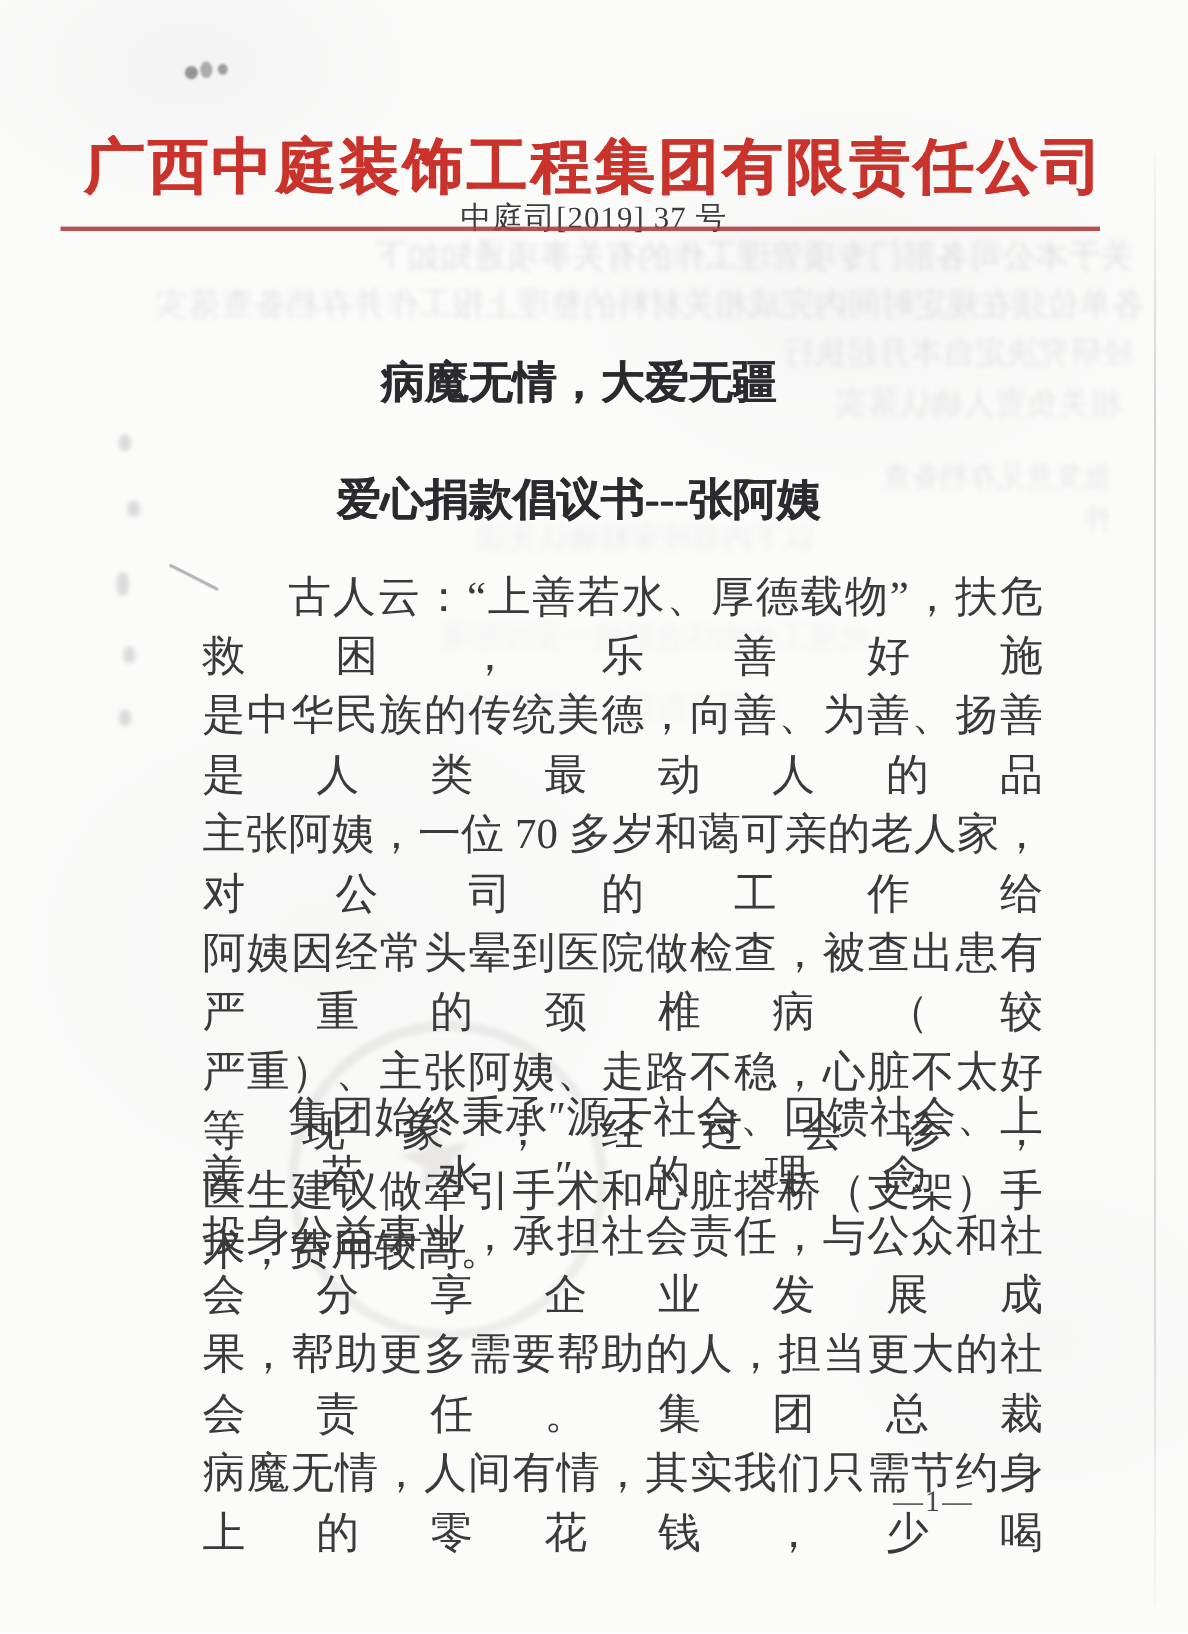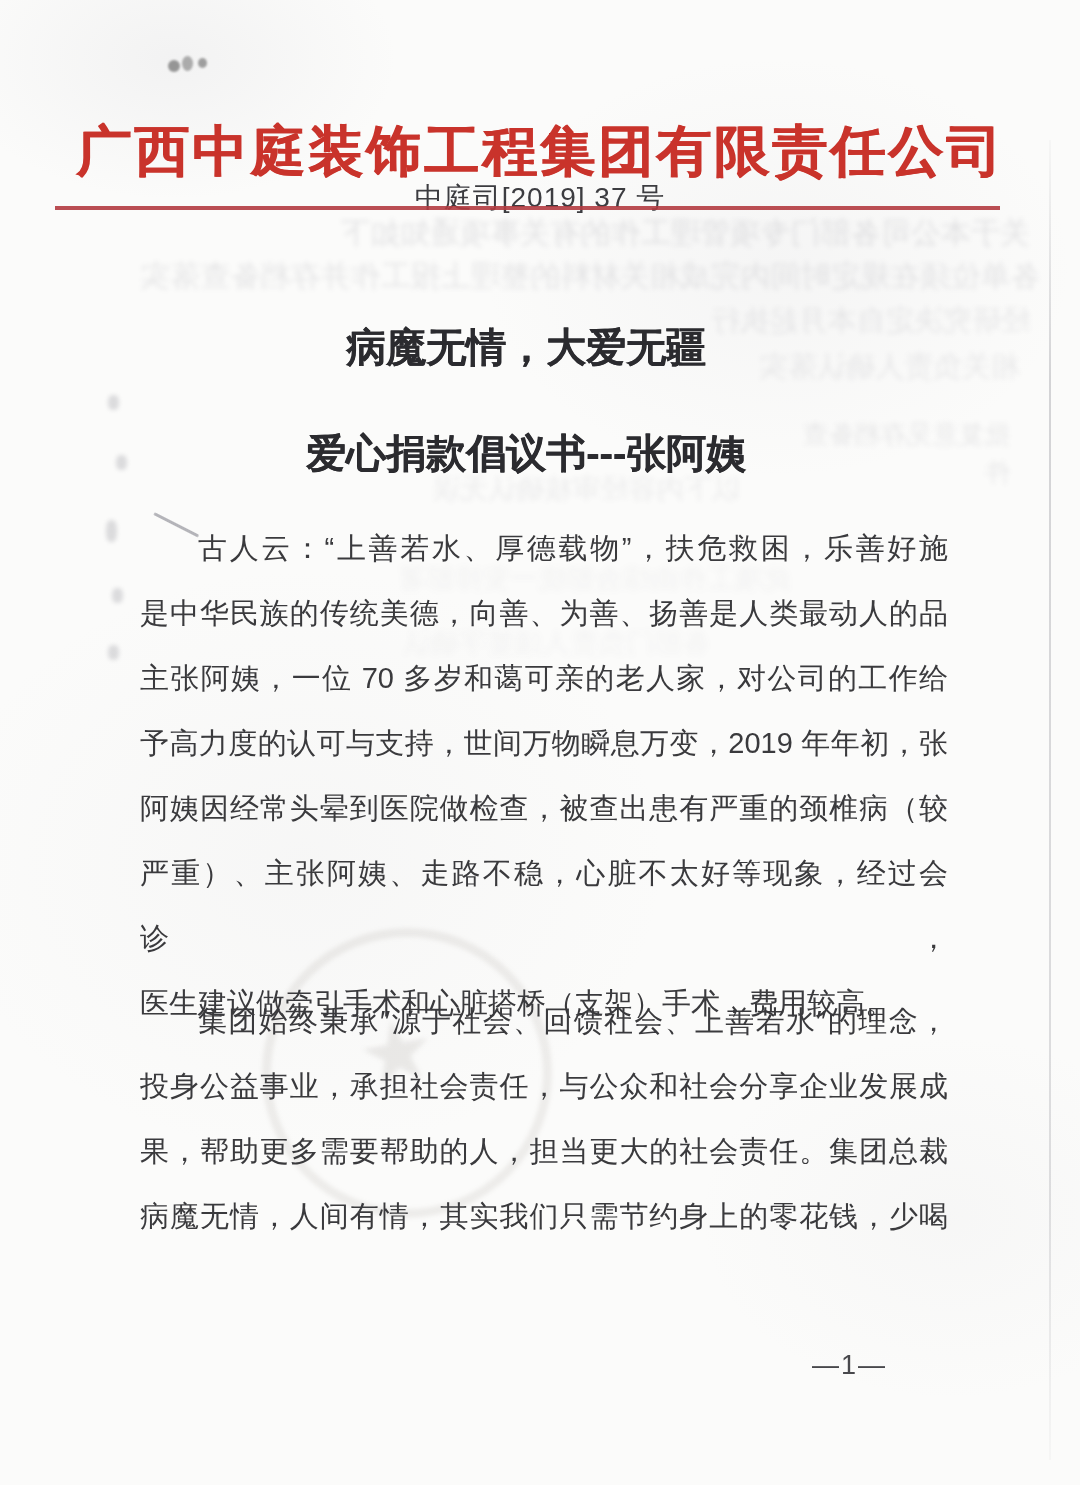--- a/index.html
+++ b/index.html
@@ -4,21 +4,21 @@
 <style>
   html,body { margin:0; padding:0; background:#ffffff; }
   .page {
     position:relative; width:1080px; height:1485px; overflow:hidden;
     background-color:#fbfbfa;
     background-image:
       radial-gradient(ellipse 320px 200px at 16% 4%, rgba(198,198,204,0.16), transparent 70%),
       radial-gradient(ellipse 420px 300px at 72% 18%, rgba(202,202,208,0.12), transparent 70%),
       radial-gradient(ellipse 520px 420px at 28% 58%, rgba(208,208,212,0.10), transparent 70%),
       radial-gradient(ellipse 360px 260px at 88% 82%, rgba(204,204,208,0.09), transparent 70%);
-    font-family:Liberation Sans, sans-serif;
+    font-family:Liberation Serif, serif;
   }
   .abs { position:absolute; }
 
   
   .company {
     top:115px; left:0; width:100%; text-align:center;
     font-size:55px; font-weight:bold; letter-spacing:3px;
     color:#c9332b; text-shadow:1px 0 0 currentColor;
     white-space:nowrap;
   }
@@ -38,22 +38,22 @@
     text-shadow:0.6px 0 0 currentColor; white-space:nowrap;
   }
   .title-main { top:320px; }
   .title-sub  { top:426px; }
 
   
   .para { left:140px; width:808px; color:#3a3a3d; }
   .para-1 { top:516px; }
   .para-2 { top:989px; }
   .bline {
-    font-size:29px; line-height:65px;
-    text-align:justify; text-align-last:justify;
+    font-size:39px; line-height:54px;
+    text-align:justify; text-align-last:justify;margin-left:44px;
   }
   .bline.first { text-indent:2em; }
   .bline.plast { text-align-last:left; }
 
   
   .pagenum {
     left:812px; top:1350px; font-size:27px; color:#48484c; letter-spacing:2px;
   }
 
   
@@ -140,21 +140,20 @@
   <div class="abs docnum">中庭司[2019] 37 号</div>
   <div class="abs redrule"></div>
 
   <div class="abs title title-main">病魔无情，大爱无疆</div>
   <div class="abs title title-sub">爱心捐款倡议书---张阿姨</div>
 
   <div class="abs para para-1">
     <div class="bline first">古人云：“上善若水、厚德载物”，扶危救困，乐善好施</div>
     <div class="bline">是中华民族的传统美德，向善、为善、扬善是人类最动人的品</div>
     <div class="bline">主张阿姨，一位 70 多岁和蔼可亲的老人家，对公司的工作给</div>
-    <div class="bline">予高力度的认可与支持，世间万物瞬息万变，2019 年年初，张</div>
     <div class="bline">阿姨因经常头晕到医院做检查，被查出患有严重的颈椎病（较</div>
     <div class="bline">严重）、主张阿姨、走路不稳，心脏不太好等现象，经过会诊，</div>
     <div class="bline plast">医生建议做牵引手术和心脏搭桥（支架）手术，费用较高。</div>
   </div>
 
   <div class="abs para para-2">
     <div class="bline first">集团始终秉承″源于社会、回馈社会、上善若水″的理念，</div>
     <div class="bline">投身公益事业，承担社会责任，与公众和社会分享企业发展成</div>
     <div class="bline">果，帮助更多需要帮助的人，担当更大的社会责任。集团总裁</div>
     <div class="bline">病魔无情，人间有情，其实我们只需节约身上的零花钱，少喝</div>

